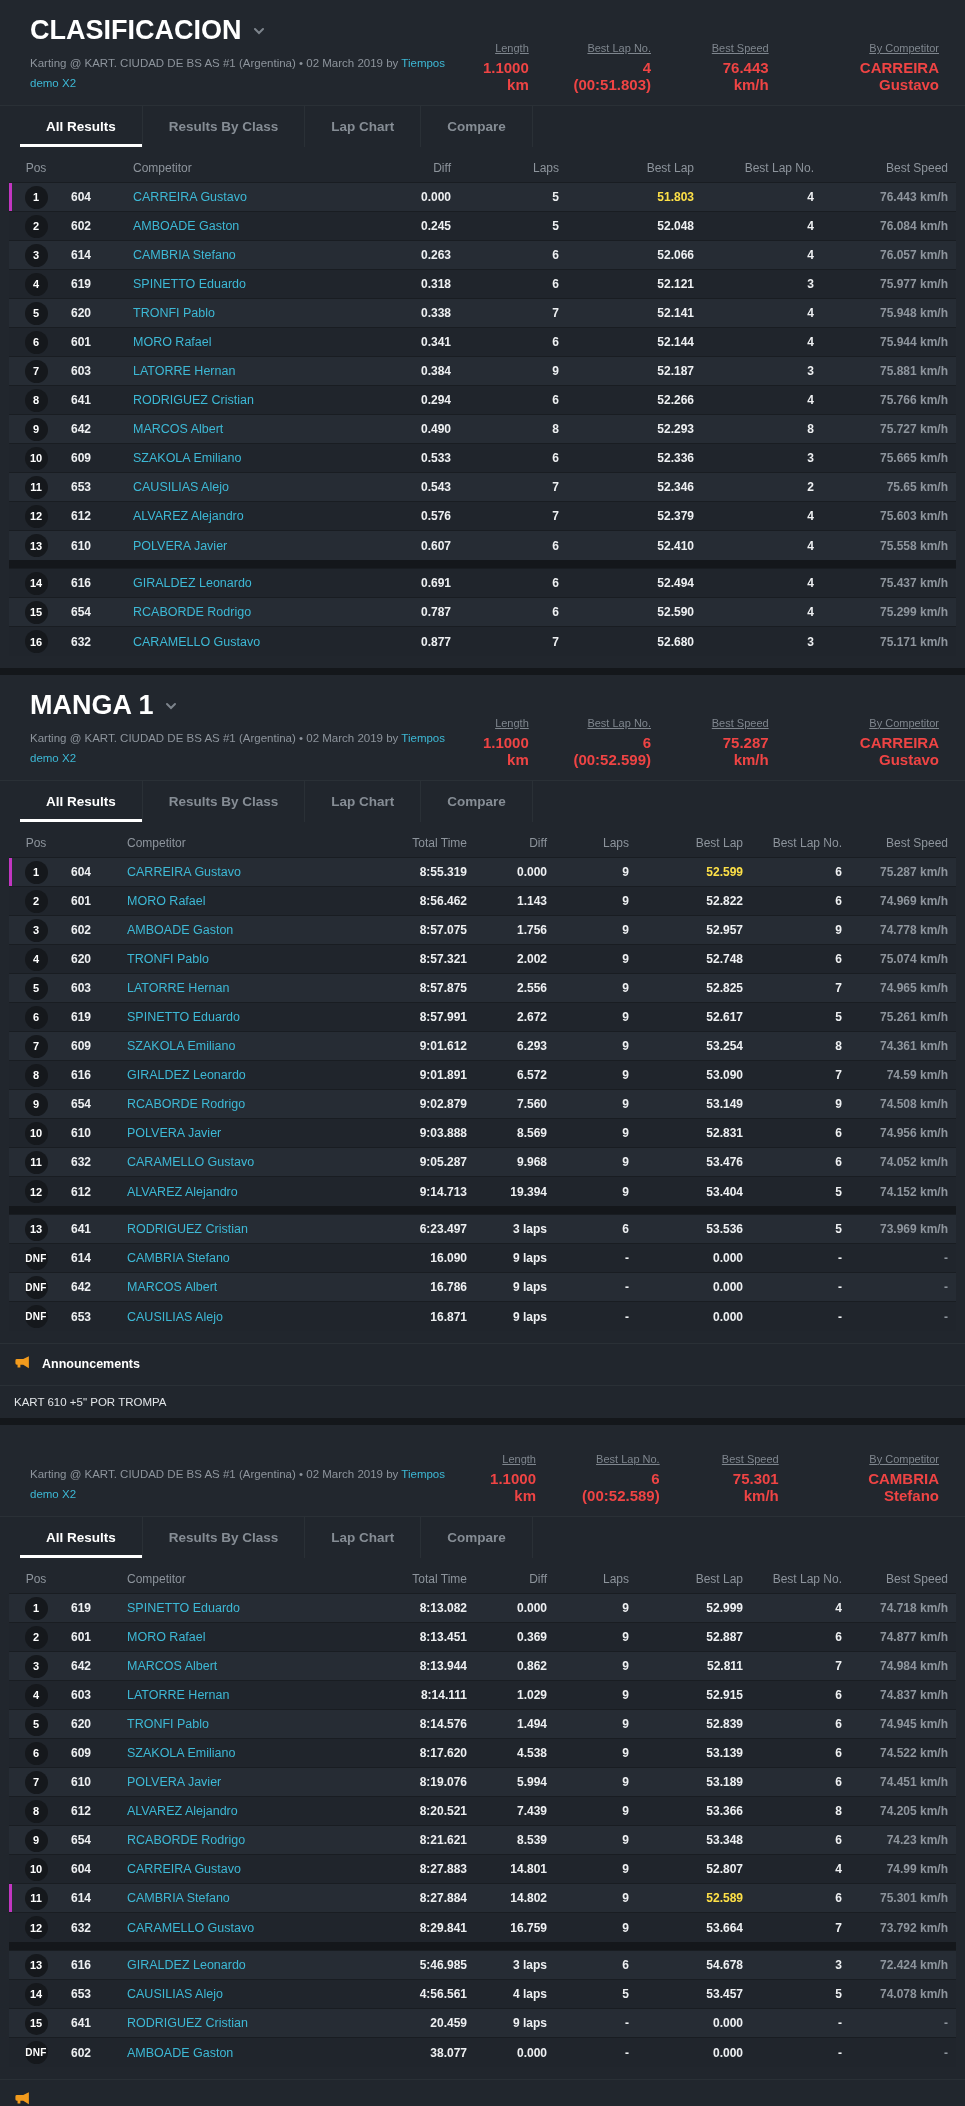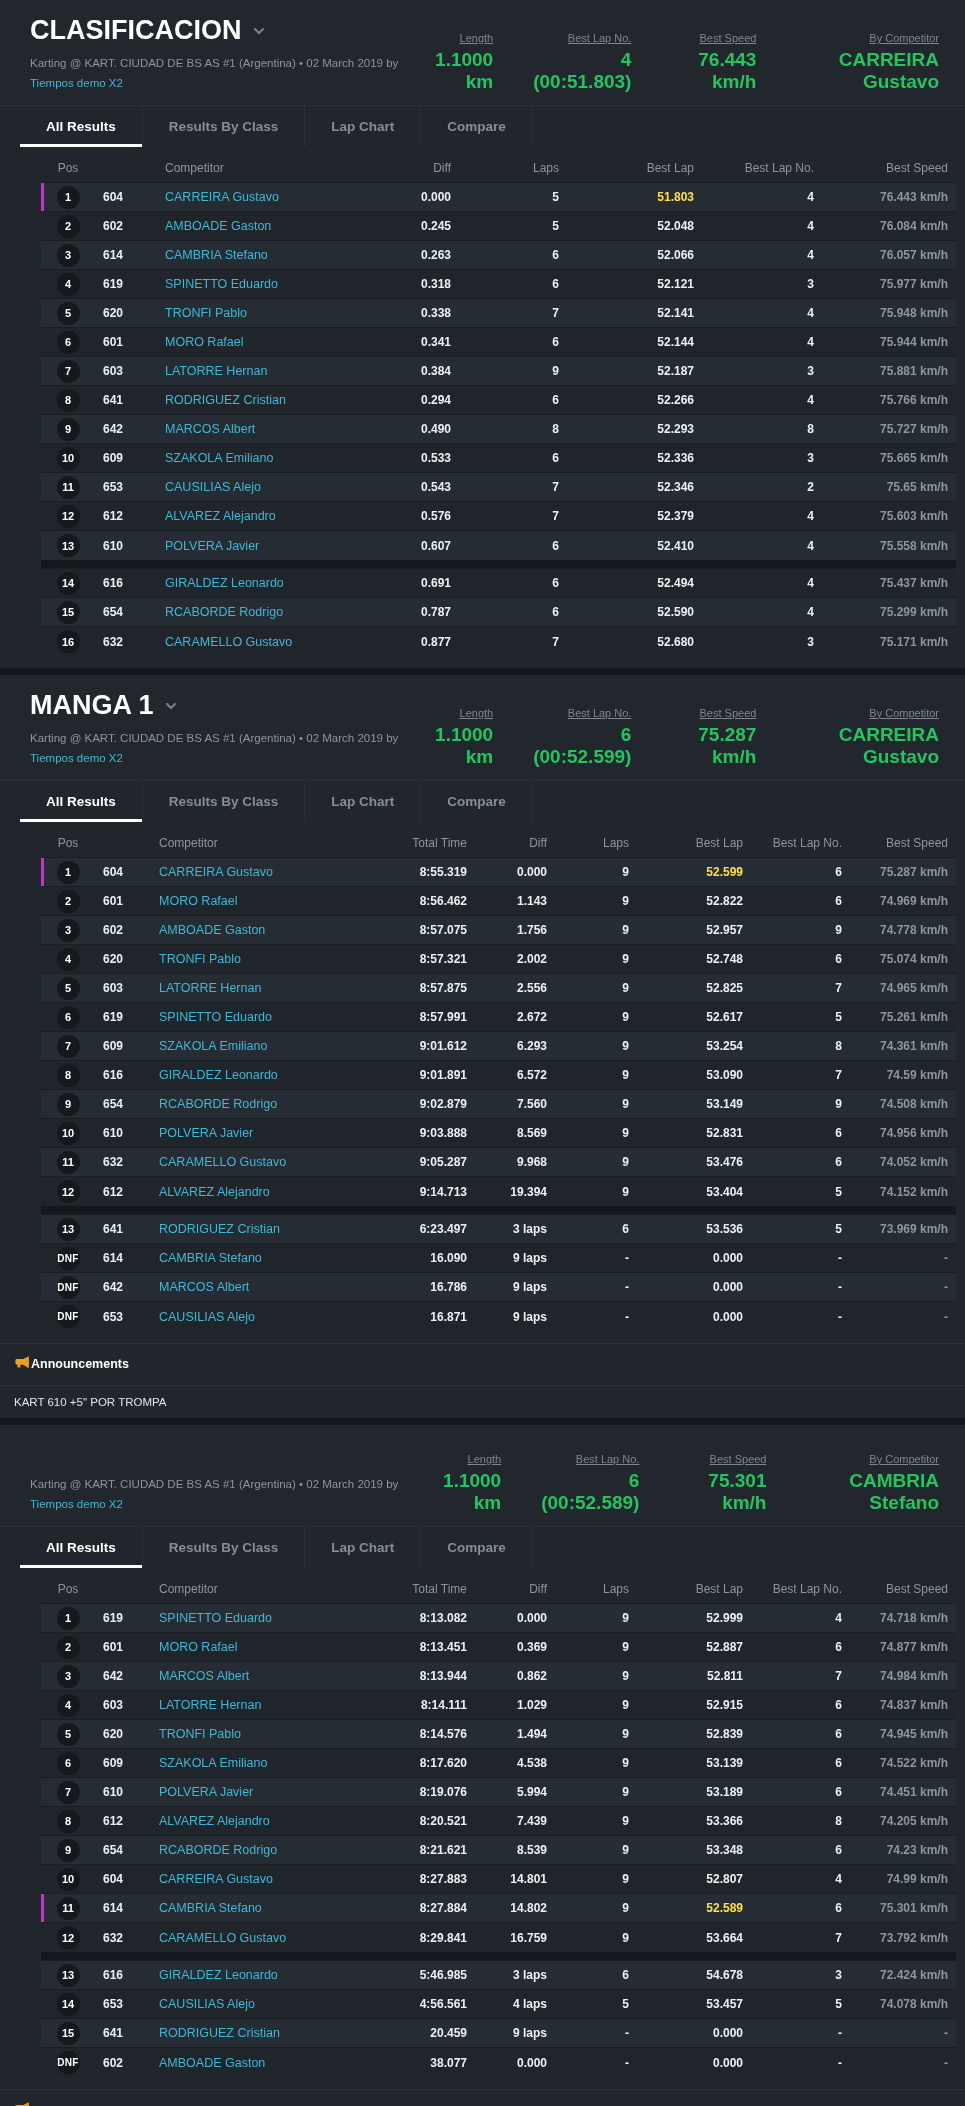--- a/index.html
+++ b/index.html
@@ -13,28 +13,28 @@
   .race-section { background: #21262d; margin-bottom: 7px; }
   .sec-header { display: flex; justify-content: space-between; align-items: flex-end; padding: 16px 26px 12px 30px; background: #22272e; }
   .title-row { display: flex; align-items: center; gap: 10px; cursor: pointer; }
   .sec-title { font-size: 27px; font-weight: bold; color: #ffffff; margin: 0; line-height: 1.1; }
   .chev { margin-top: 4px; }
   .subtitle { font-size: 11.5px; color: #8d949c; max-width: 480px; line-height: 1.75; margin: 7px 0 0; }
   .subtitle a { color: #3db9d6; text-decoration: none; cursor: pointer; }
   .stats { display: flex; gap: 40px; margin-top: 12px; }
   .stat { text-align: right; }
   .stat-label { font-size: 11px; color: #7f868e; margin-bottom: 5px; text-decoration: underline; }
-  .stat-value { font-size: 19px; font-weight: bold; color: #22c55e; }
+  .stat-value { font-size: 15px; font-weight: bold; color: #ef4444; }
   .tabs { display: flex; border-top: 1px solid #2a3036; padding-left: 20px; height: 42px; }
   .tab { background: none; border: none; border-right: 1px solid #2a3036; color: #868d95;
          font-size: 13.5px; font-weight: bold; padding: 0 26px; font-family: inherit;
          position: relative; cursor: pointer; height: 100%; }
   .tab.active { color: #ffffff; }
   .tab.active::after { content: ""; position: absolute; left: 0; right: 0; bottom: 0; height: 3px; background: #ffffff; }
-  .table-wrap { padding: 6px 9px 12px; margin-left: 32px; }
+  .table-wrap { padding: 6px 9px 12px; }
   table { width: 100%; border-collapse: collapse; table-layout: fixed; }
   thead th { font-size: 12px; color: #8d949c; font-weight: normal; height: 30px; padding: 0 8px; }
   tbody td { height: 29px; padding: 0 8px; font-size: 12px; font-weight: bold; color: #eef0f2; border-top: 1px solid #191d22; overflow: hidden; white-space: nowrap; }
   tr.odd  { background: #262c34; }
   tr.even { background: #20252c; }
   .al-right { text-align: right; } .al-left { text-align: left; } .al-center { text-align: center; }
   
   .t-qualify .col-pos { width: 54px; } .t-qualify .col-kart { width: 62px; }
   .t-qualify .col-diff { width: 115px; } .t-qualify .col-laps { width: 108px; }
   .t-qualify .col-best_lap { width: 135px; } .t-qualify .col-best_lap_no { width: 120px; }
@@ -47,21 +47,21 @@
   td.col-best_speed, th.col-best_speed { color: #8e959d; }
   td.magenta { color: #fde047; }
   .pos-badge { display: inline-flex; align-items: center; justify-content: center;
                width: 23px; height: 23px; border-radius: 50%; background: #15181c;
                color: #ffffff; font-size: 11px; font-weight: bold; }
   .pos-badge.dnf { font-size: 10px; letter-spacing: 0.3px; }
   .competitor-link { color: #3db9d6; text-decoration: none; font-weight: normal; font-size: 12.5px; cursor: pointer; }
   tr.gap-row td { height: 9px; background: #14171b; border: none; padding: 0; }
   tr.highlight td:first-child { box-shadow: inset 3px 0 0 #c136c1; }
   .announcements { border-top: 1px solid #2a3036; }
-  .ann-header { display: flex; align-items: center; padding: 10px 14px; }
+  .ann-header { display: flex; align-items: center; gap: 11px; padding: 10px 14px; }
   .ann-title { font-size: 12.5px; font-weight: bold; color: #ffffff; }
   .ann-item { border-top: 1px solid #2a3036; padding: 10px 14px; font-size: 11.5px; color: #e2e5e8; }
 </style>
 </head>
 <body>
 
 <main id="sections-root">
   <section class="race-section">
     <header class="sec-header">
       <div class="sec-left">

